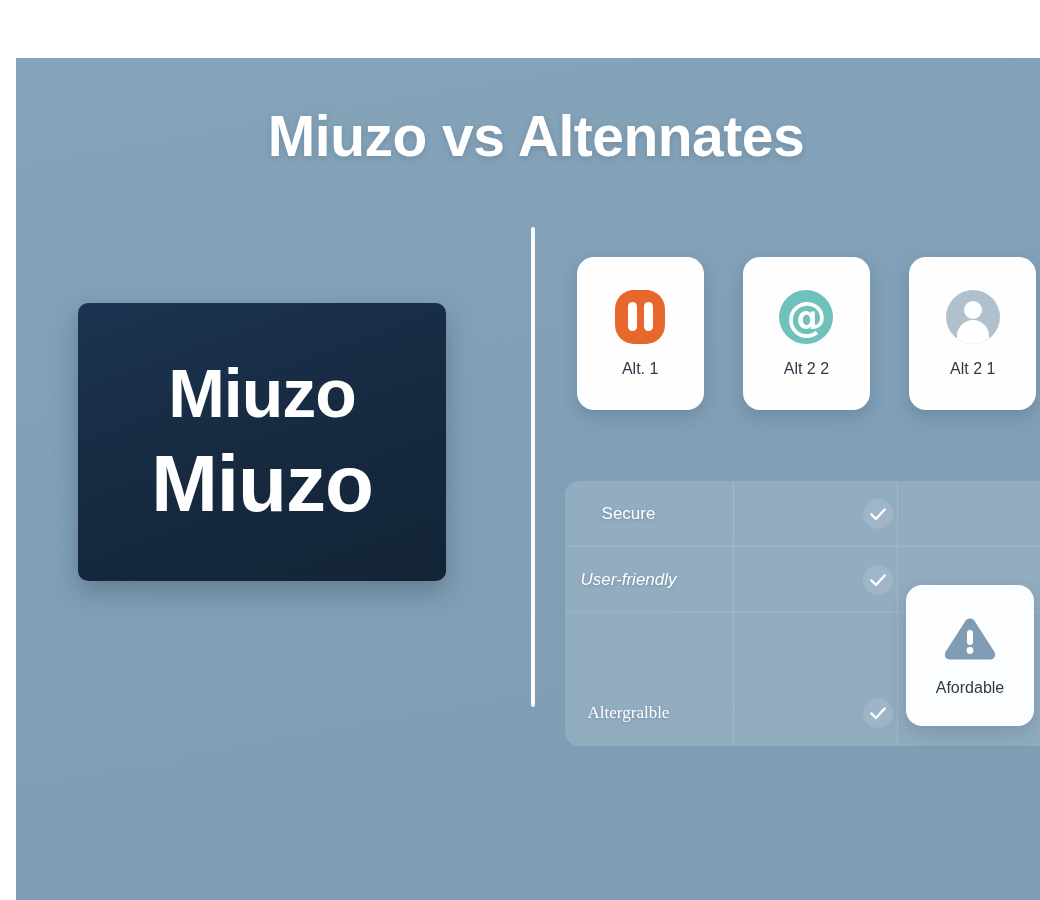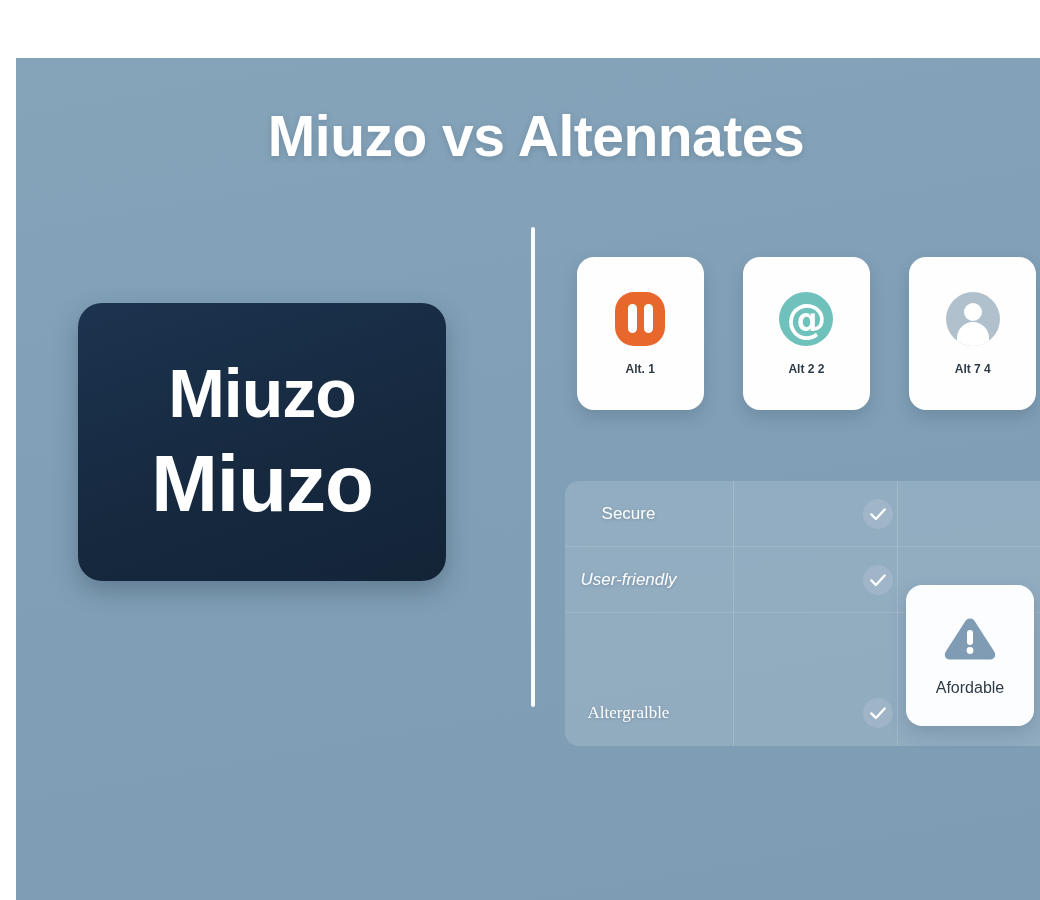--- a/index.html
+++ b/index.html
@@ -48,21 +48,21 @@
   }
 
   
   #brand-badge {
     position: absolute;
     left: 62px;
     top: 245px;
     width: 368px;
     height: 278px;
     background: linear-gradient(160deg, #1c3450 0%, #16293f 55%, #132437 100%);
-    border-radius: 24px;
+    border-radius: 10px;
     box-shadow: 0 10px 26px rgba(25,40,60,.30);
     display: flex;
     flex-direction: column;
     align-items: center;
     justify-content: center;
     gap: 12px;
   }
   .brand-line {
     color: #ffffff;
     font-weight: bold;
@@ -115,23 +115,23 @@
     flex-direction: column;
     align-items: center;
     justify-content: center;
     gap: 16px;
   }
   .head-card .glyph-wrap {
     width: 54px; height: 54px;
     display: flex; align-items: center; justify-content: center;
   }
   .head-card .card-label {
-    font-size: 12px;
+    font-size: 16px;
     color: #2e3b46;
-    font-weight: bold;
+    font-weight: normal;
     white-space: nowrap;
   }
 
   
   .pause-glyph {
     width: 50px; height: 54px;
     background: #e8672c;
     border-radius: 19px;
     display: flex; align-items: center; justify-content: center; gap: 7px;
   }
@@ -268,21 +268,21 @@
         </div>
 
         <div class="col">
           <div class="head-card">
             <div class="glyph-wrap">
               <div class="avatar-glyph">
                 <div class="a-head"></div>
                 <div class="a-body"></div>
               </div>
             </div>
-            <div class="card-label">Alt 7 4</div>
+            <div class="card-label">Alt 2 1</div>
           </div>
         </div>
 
       </div>
 
       <div id="feature-panel">
         <div class="vline v1"></div>
         <div class="vline v2"></div>
 
         <div class="frow" style="top:0px;">

